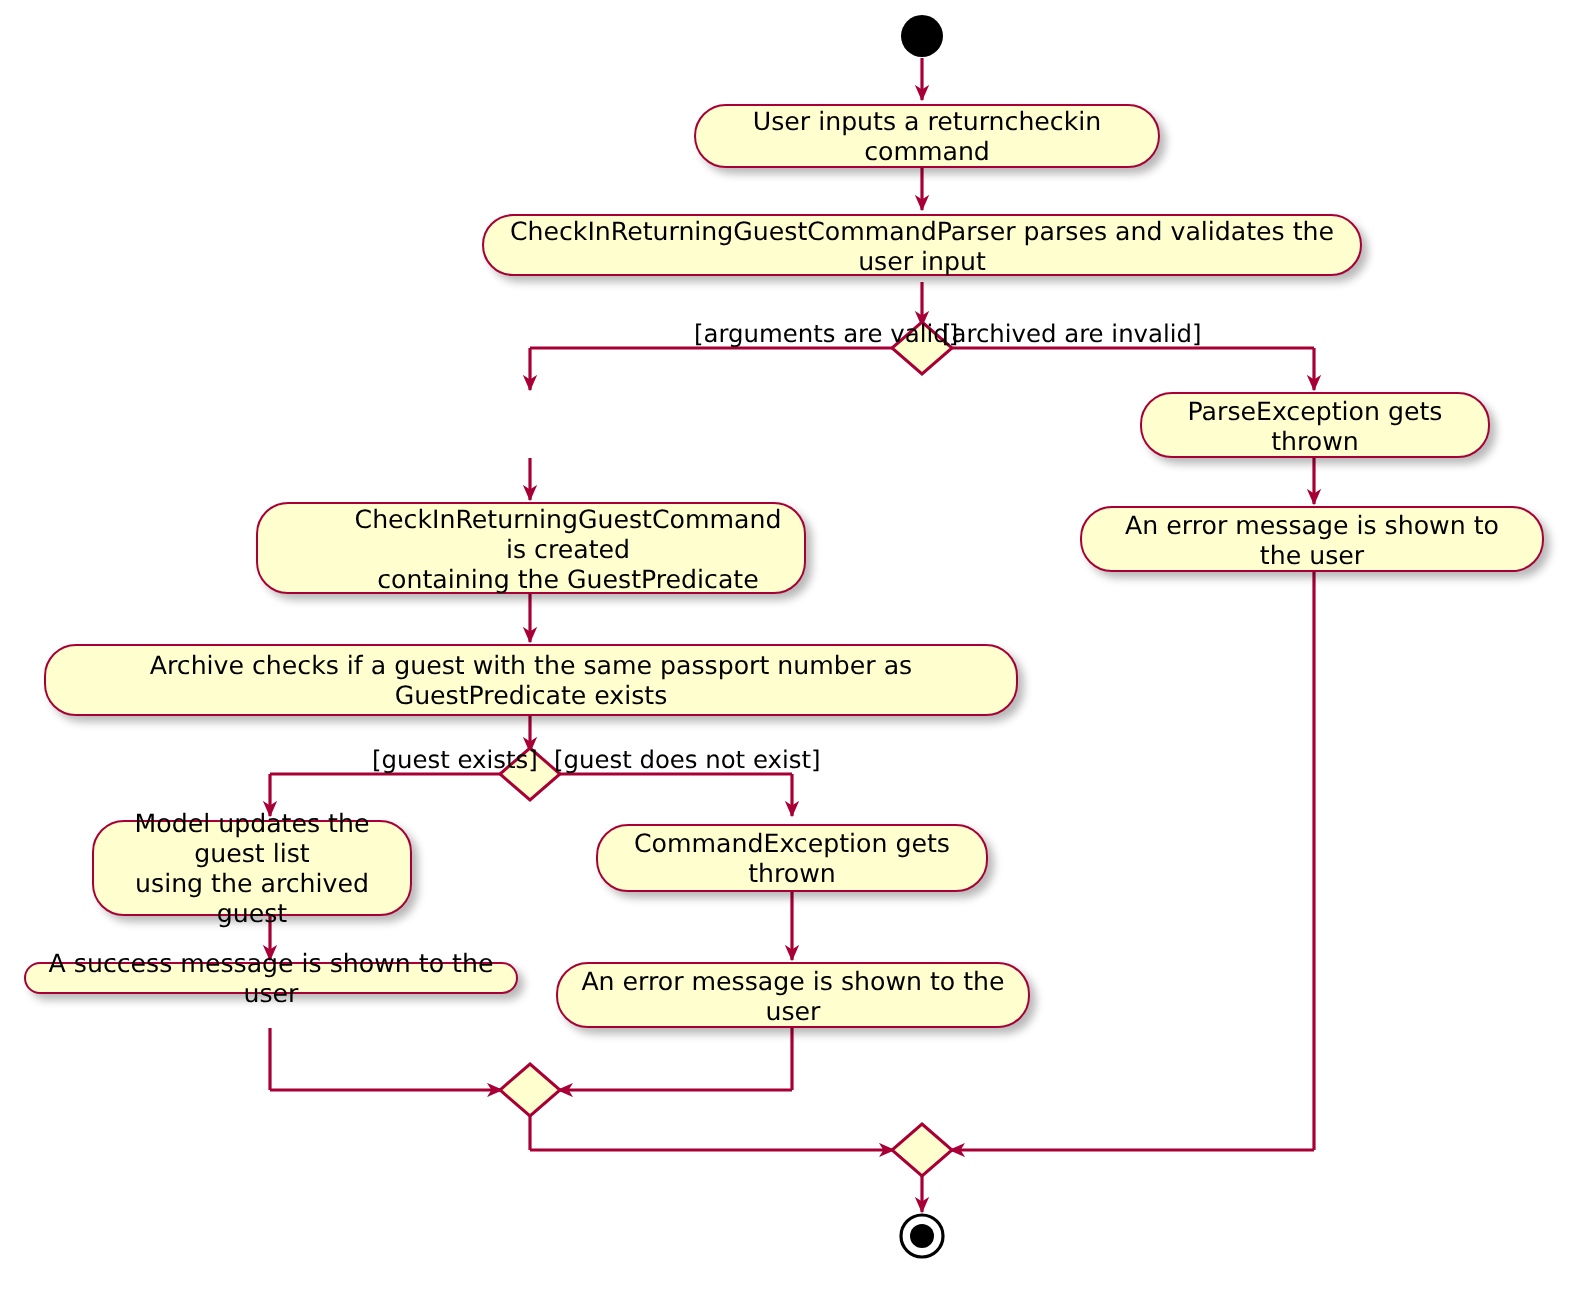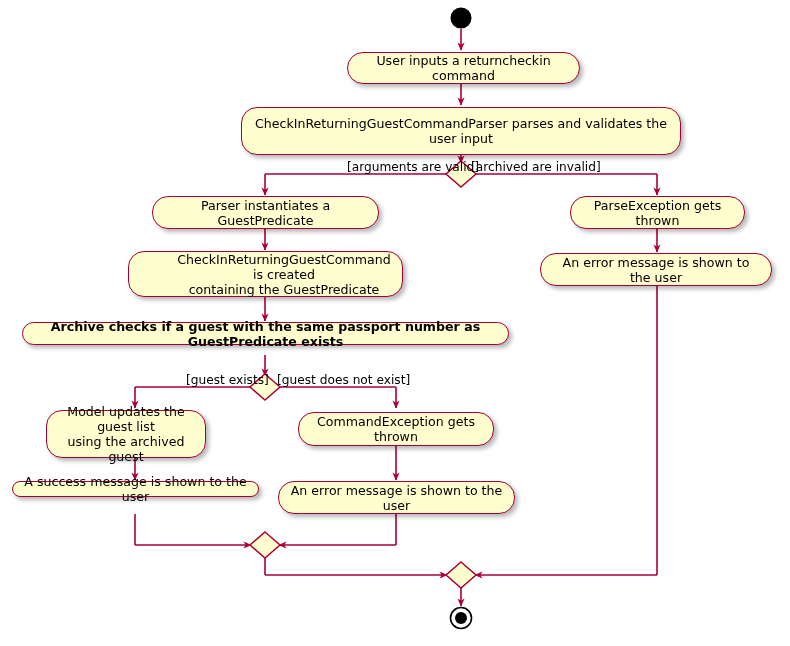--- a/index.html
+++ b/index.html
@@ -115,28 +115,27 @@
     <circle cx="461" cy="18" r="10.5" fill="#000000"></circle>
 
     <g>
       <circle cx="461" cy="618" r="10.5" fill="#FFFFFF" stroke="#000000" stroke-width="1.6"></circle>
       <circle cx="461" cy="618" r="6" fill="#000000"></circle>
     </g>
   </svg>
 
   <div class="node" style="left:347px; top:52px; width:233px; height:32px;">User inputs a returncheckin command</div>
 
-  <div class="node" style="left:241px; top:107px; width:440px; height:48px;">CheckInReturningGuestCommandParser parses and validates the user input</div>
+  <div class="node" style="left:241px; top:107px; width:440px; height:31px;">CheckInReturningGuestCommandParser parses and validates the user input</div>
 
-  <div class="node" style="left:152px; top:196px; width:227px; height:33px;">Parser instantiates a GuestPredicate</div>
 
   <div class="node" style="left:128px; top:251px; width:275px; height:46px;padding-left:48px;">CheckInReturningGuestCommand is created
 containing the GuestPredicate</div>
 
-  <div class="node" style="left:22px; top:322px; width:487px; height:23px;font-weight:bold;">Archive checks if a guest with the same passport number as GuestPredicate exists</div>
+  <div class="node" style="left:22px; top:322px; width:487px; height:36px;">Archive checks if a guest with the same passport number as GuestPredicate exists</div>
 
   <div class="node" style="left:46px; top:410px; width:160px; height:48px;">Model updates the guest list
 using the archived guest</div>
 
   <div class="node" style="left:12px; top:481px; width:247px; height:16px;">A success message is shown to the user</div>
 
   <div class="node" style="left:298px; top:412px; width:196px; height:34px;">CommandException gets thrown</div>
 
   <div class="node" style="left:278px; top:481px; width:237px; height:33px;">An error message is shown to the user</div>
 

